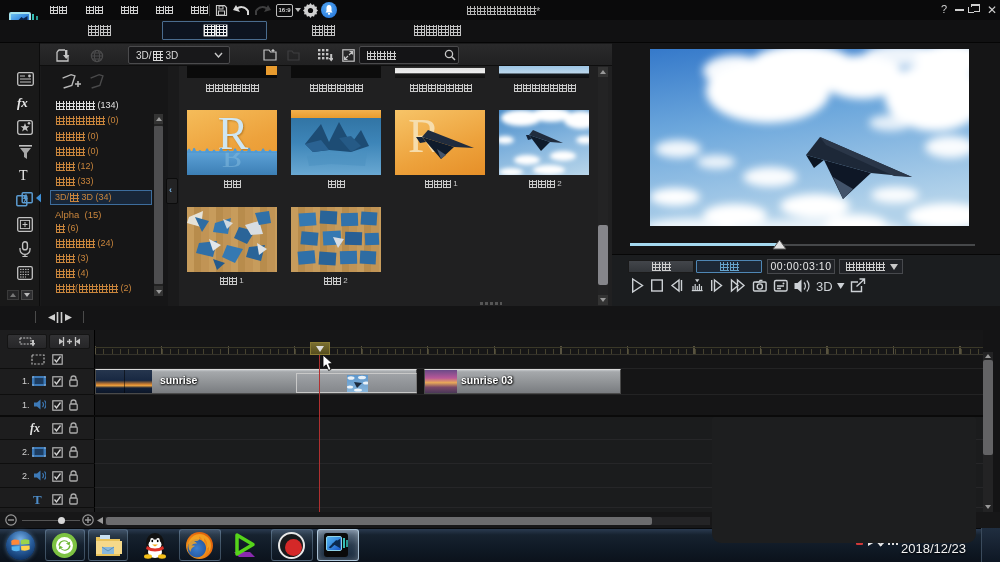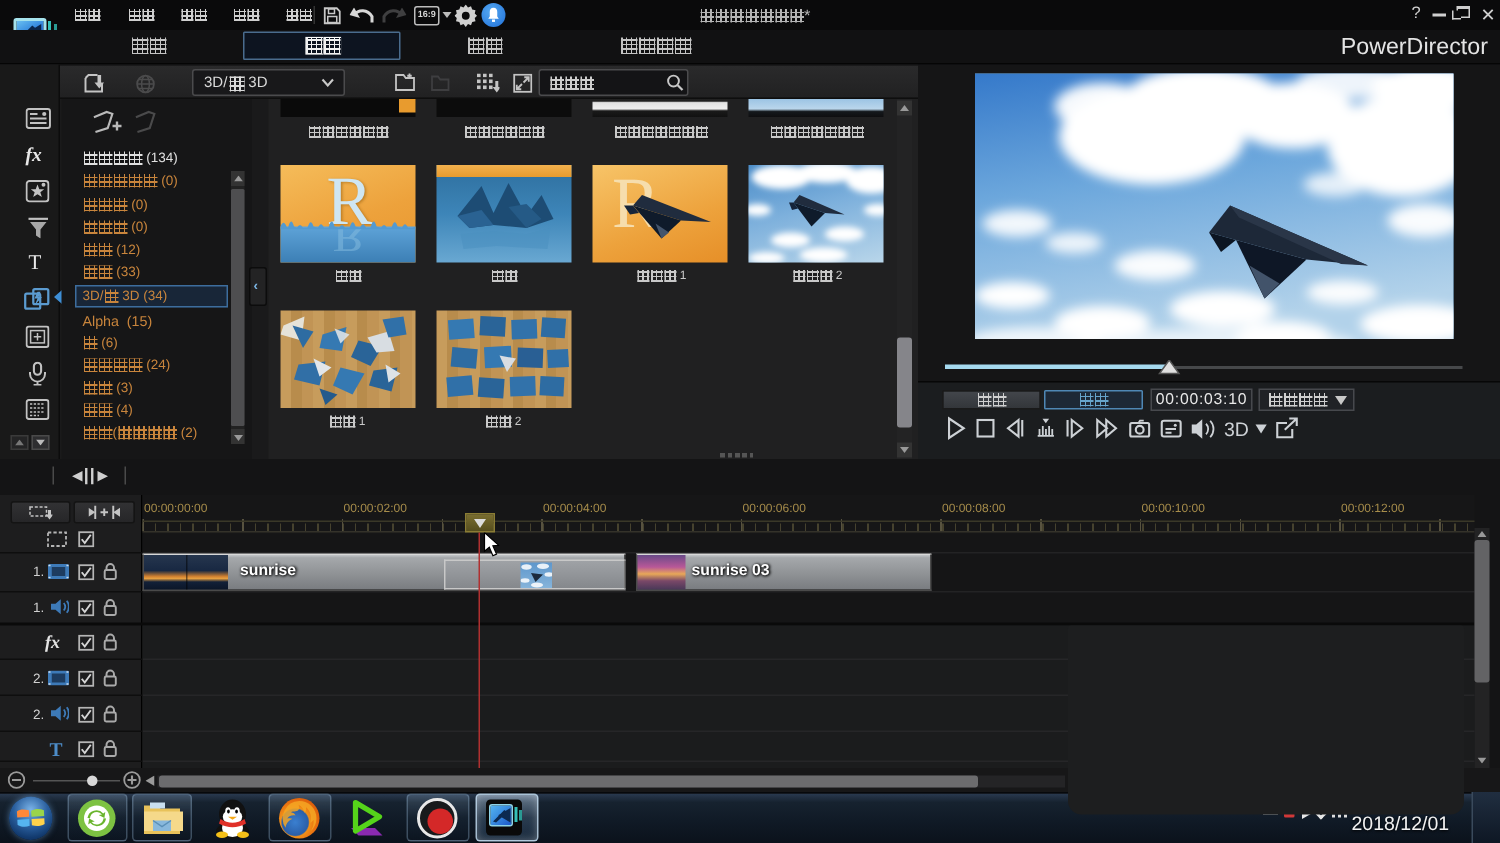--- a/index.html
+++ b/index.html
@@ -75,21 +75,20 @@
 <div style="left:971px;top:4px;width:9px;height:8px;border:1px solid #cfcfcf;border-top-width:2px"></div>
 <div style="left:968px;top:7px;width:6px;height:6px;border-left:1px solid #cfcfcf;border-bottom:1px solid #cfcfcf;background:#0a0a0b"></div>
 <div style="left:987px;top:3px;color:#cfcfcf;font-size:12px">✕</div>
 
 <div id="tabbar" style="left:0;top:20px;width:1000px;height:23px;background:#111112;border-bottom:1px solid #050505"></div>
 <div class="zh s11" style="left:87px;top:25px;color:#c4c4c4"><b></b><b></b></div>
 <div style="left:162px;top:21px;width:105px;height:19px;border:1px solid #4a6c8e;background:#0d1420;border-radius:1px"></div>
 <div class="zh s11" style="left:203px;top:25px;color:#f2f2f2"><b style="box-shadow:0 0 0 .4px #fff"></b><b style="box-shadow:0 0 0 .4px #fff"></b></div>
 <div class="zh s11" style="left:311px;top:25px;color:#c4c4c4"><b></b><b></b></div>
 <div class="zh s11" style="left:413px;top:25px;color:#c4c4c4"><b></b><b></b><b></b><b></b></div>
-<div style="left:792px;top:23px;width:200px;height:18px;color:#e4e4e4;font-size:15.5px;text-align:right;font-family:'Liberation Sans'">PowerDirector</div>
 
 <div id="lib" style="left:0;top:43px;width:612px;height:263px;background:#1a1a1b"></div>
 
 <div style="left:40px;top:44px;width:572px;height:22px;background:linear-gradient(#2a2a2b,#212122);border-bottom:1px solid #0e0e0e"></div>
 <svg style="left:56px;top:49px" width="15" height="13" viewBox="0 0 15 13">
       <path d="M1 3 v9 h11 v-5" fill="none" stroke="#c4c4c4" stroke-width="1.3"></path>
       <path d="M1 3 l2-2 h6" fill="none" stroke="#c4c4c4" stroke-width="1.3"></path>
       <path d="M9 1 v5 h-2 l3.2 4 l3.2-4 h-2 v-5 z" fill="#c4c4c4"></path>
     </svg>
 <svg style="left:90px;top:49px" width="14" height="14" viewBox="0 0 14 14">
@@ -458,29 +457,20 @@
       <rect x="1" y="1" width="11" height="6" fill="none" stroke="#c4c4c4" stroke-dasharray="2 1.2"></rect>
       <path d="M13 3 v3 h-1.6 l2.6 3.4 L16.6 6 H15 v-3 z" fill="#c4c4c4"></path>
     </svg>
 <svg style="left:59px;top:337px" width="21" height="9" viewBox="0 0 21 9">
       <path d="M4.5 0 v9 M16.5 0 v9" stroke="#c4c4c4" stroke-width="1.3"></path>
       <path d="M4.5 4.5 L0 1.5 v6 Z M16.5 4.5 L21 1.5 v6 Z" fill="#c4c4c4"></path>
       <path d="M8 4.5 h5 M10.5 2 v5" stroke="#c4c4c4" stroke-width="1.3"></path>
     </svg>
 
 <div id="ruler" style="left:95px;top:330px;width:888px;height:26px;background:#161617"></div>
-<div style="left:96px;top:335px;width:880px;height:8px;color:#a78d4b;font-size:8px;line-height:8px;letter-spacing:0;white-space:nowrap">
-<span style="position:absolute;left:0">00:00:00:00</span>
-      <span style="position:absolute;left:133px">00:00:02:00</span>
-      <span style="position:absolute;left:266px">00:00:04:00</span>
-      <span style="position:absolute;left:399px">00:00:06:00</span>
-      <span style="position:absolute;left:532px">00:00:08:00</span>
-      <span style="position:absolute;left:665px">00:00:10:00</span>
-      <span style="position:absolute;left:798px">00:00:12:00</span>
-    </div>
 <div style="left:95px;top:349px;width:888px;height:5px;background:repeating-linear-gradient(90deg,#46422e 0 1px,transparent 1px 8.33px)"></div>
 <div style="left:95px;top:346px;width:888px;height:8px;background:repeating-linear-gradient(90deg,#585340 0 1px,transparent 1px 66.5px)"></div>
 <div style="left:95px;top:347px;width:888px;height:1px;background:#3a3828"></div>
 <div style="left:95px;top:354px;width:888px;height:1px;background:#34322a"></div>
 
 <div id="trackarea" style="left:95px;top:356px;width:888px;height:156px;background:#151516"></div>
 <div style="left:95px;top:368px;width:888px;height:1px;background:#232324"></div>
 <div style="left:95px;top:394px;width:888px;height:1px;background:#232324"></div>
 <div style="left:0;top:415px;width:983px;height:2px;background:#0a0a0a"></div>
 <div style="left:95px;top:417px;width:888px;height:95px;background:#1b1c1d"></div>
@@ -698,19 +688,19 @@
 <div style="left:343px;top:538px;width:1.5px;height:10px;background:#35c0b8"></div>
 <div style="left:346px;top:540px;width:1.5px;height:7px;background:#2a9a94"></div>
 
 <div style="left:842px;top:541px;width:10px;height:2px;background:#e8e8e8"></div>
 <div style="left:856px;top:539px;width:7px;height:6px;background:#d03838;border-radius:1px"></div>
 <svg style="left:868px;top:538px" width="7" height="8" viewBox="0 0 7 8">
       <path d="M0 0 L7 4 L0 8 Z" fill="#e8e8e8"></path>
     </svg>
 <div style="left:878px;top:540px;width:6px;height:5px;border-left:2px solid #e8e8e8;border-bottom:2px solid #e8e8e8;transform:rotate(-45deg)"></div>
 <div style="left:888px;top:543px;width:12px;height:2px;background:repeating-linear-gradient(90deg,#ddd 0 2px,transparent 2px 4px)"></div>
-<div style="left:901px;top:541px;width:70px;height:15px;color:#f2f2f2;font-size:13px;line-height:15px;text-shadow:0 1px 2px #000">2018/12/01</div>
+<div style="left:901px;top:541px;width:70px;height:15px;color:#f2f2f2;font-size:13px;line-height:15px;text-shadow:0 1px 2px #000">2018/12/23</div>
 <div style="left:981px;top:528px;width:1px;height:34px;background:#3a4a5c"></div>
 <div style="left:982px;top:528px;width:18px;height:34px;background:linear-gradient(#202e40,#0e1724)"></div>
 
 <div id="popup" style="left:712px;top:417px;width:264px;height:126px;background:#1d1e1f;border-radius:2px 2px 9px 9px"></div>
 
 </div>
 
 </body></html>

